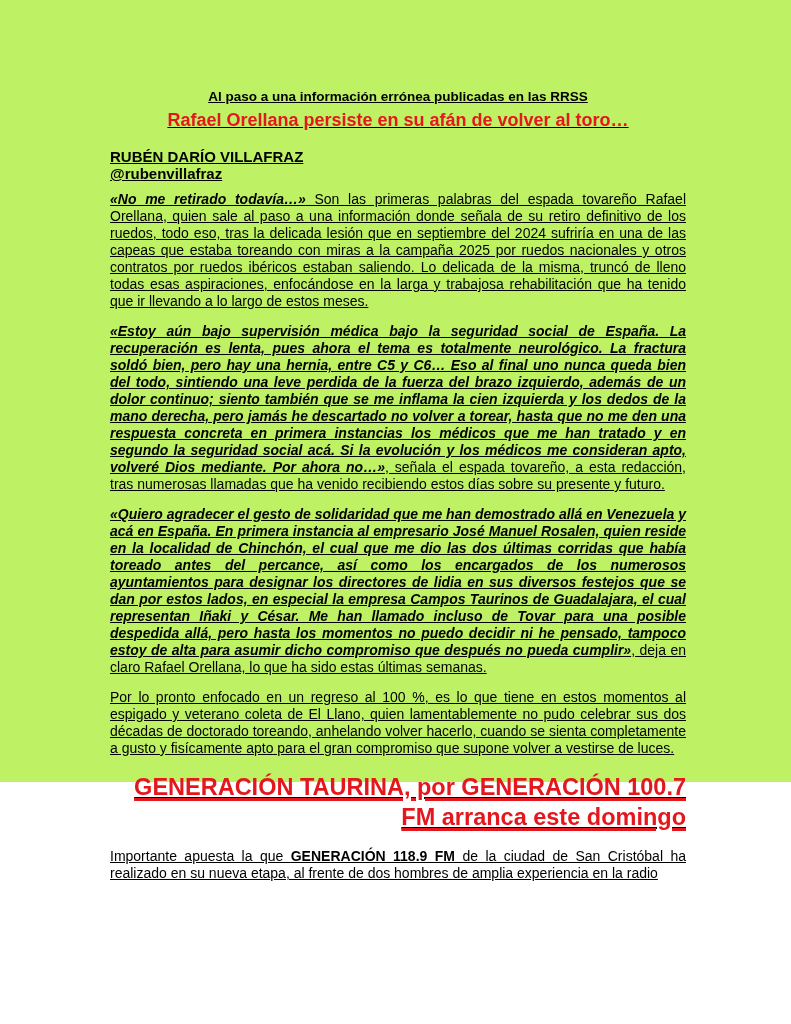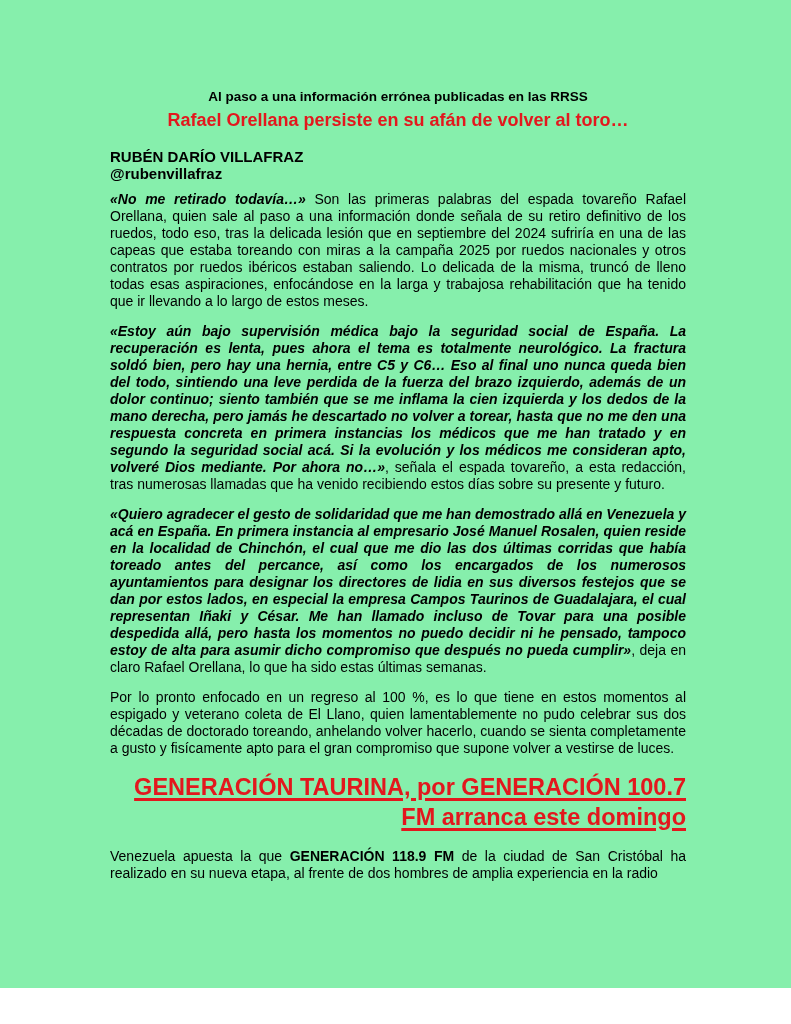--- a/index.html
+++ b/index.html
@@ -10,23 +10,24 @@
   body {
     width: 791px;
     height: 1024px;
     font-family: "Liberation Sans", sans-serif;
     color: #000000;
     overflow: hidden;
   }
   .page {
     box-sizing: border-box;
     width: 791px;
-    height: 988px;
+    height: 782px;
     padding: 88px 105px 0 110px;
-    background: #86efac;
+    background: #bef264;
+    text-decoration: underline;
   }
   .kicker {
     margin: 0 0 5px 0;
     font-size: 13.5px;
     font-weight: bold;
     text-align: center;
     line-height: 17px;
   }
   .title {
     margin: 0 0 16px 0;
@@ -84,15 +85,15 @@
   <p class="body-p"><span class="bi">«No me retirado todavía…»</span><span> Son las primeras palabras del espada tovareño Rafael Orellana, quien sale al paso a una información donde señala de su retiro definitivo de los ruedos, todo eso, tras la delicada lesión que en septiembre del 2024 sufriría en una de las capeas que estaba toreando con miras a la campaña 2025 por ruedos nacionales y otros contratos por ruedos ibéricos estaban saliendo. Lo delicada de la misma, truncó de lleno todas esas aspiraciones, enfocándose en la larga y trabajosa rehabilitación que ha tenido que ir llevando a lo largo de estos meses.</span></p>
 
   <p class="body-p"><span class="bi">«Estoy aún bajo supervisión médica bajo la seguridad social de España. La recuperación es lenta, pues ahora el tema es totalmente neurológico. La fractura soldó bien, pero hay una hernia, entre C5 y C6… Eso al final uno nunca queda bien del todo, sintiendo una leve perdida de la fuerza del brazo izquierdo, además de un dolor continuo; siento también que se me inflama la cien izquierda y los dedos de la mano derecha, pero jamás he descartado no volver a torear, hasta que no me den una respuesta concreta en primera instancias los médicos que me han tratado y en segundo la seguridad social acá. Si la evolución y los médicos me consideran apto, volveré Dios mediante. Por ahora no…»</span><span>, señala el espada tovareño, a esta redacción, tras numerosas llamadas que ha venido recibiendo estos días sobre su presente y futuro.</span></p>
 
   <p class="body-p"><span class="bi">«Quiero agradecer el gesto de solidaridad que me han demostrado allá en Venezuela y acá en España. En primera instancia al empresario José Manuel Rosalen, quien reside en la localidad de Chinchón, el cual que me dio las dos últimas corridas que había toreado antes del percance, así como los encargados de los numerosos ayuntamientos para designar los directores de lidia en sus diversos festejos que se dan por estos lados, en especial la empresa Campos Taurinos de Guadalajara, el cual representan Iñaki y César. Me han llamado incluso de Tovar para una posible despedida allá, pero hasta los momentos no puedo decidir ni he pensado, tampoco estoy de alta para asumir dicho compromiso que después no pueda cumplir»</span><span>, deja en claro Rafael Orellana, lo que ha sido estas últimas semanas.</span></p>
 
   <p class="body-p">Por lo pronto enfocado en un regreso al 100 %, es lo que tiene en estos momentos al espigado y veterano coleta de El Llano, quien lamentablemente no pudo celebrar sus dos décadas de doctorado toreando, anhelando volver hacerlo, cuando se sienta completamente a gusto y fisícamente apto para el gran compromiso que supone volver a vestirse de luces.</p>
 
   <h2 class="section-title">GENERACIÓN TAURINA, por GENERACIÓN 100.7 FM arranca este domingo</h2>
 
-  <p class="body-p"><span>Venezuela apuesta la que </span><span class="b">GENERACIÓN 118.9 FM</span><span> de la ciudad de San Cristóbal ha realizado en su nueva etapa, al frente de dos hombres de amplia experiencia en la radio</span></p>
+  <p class="body-p"><span>Importante apuesta la que </span><span class="b">GENERACIÓN 118.9 FM</span><span> de la ciudad de San Cristóbal ha realizado en su nueva etapa, al frente de dos hombres de amplia experiencia en la radio</span></p>
 
 </div>
 
 </body></html>

